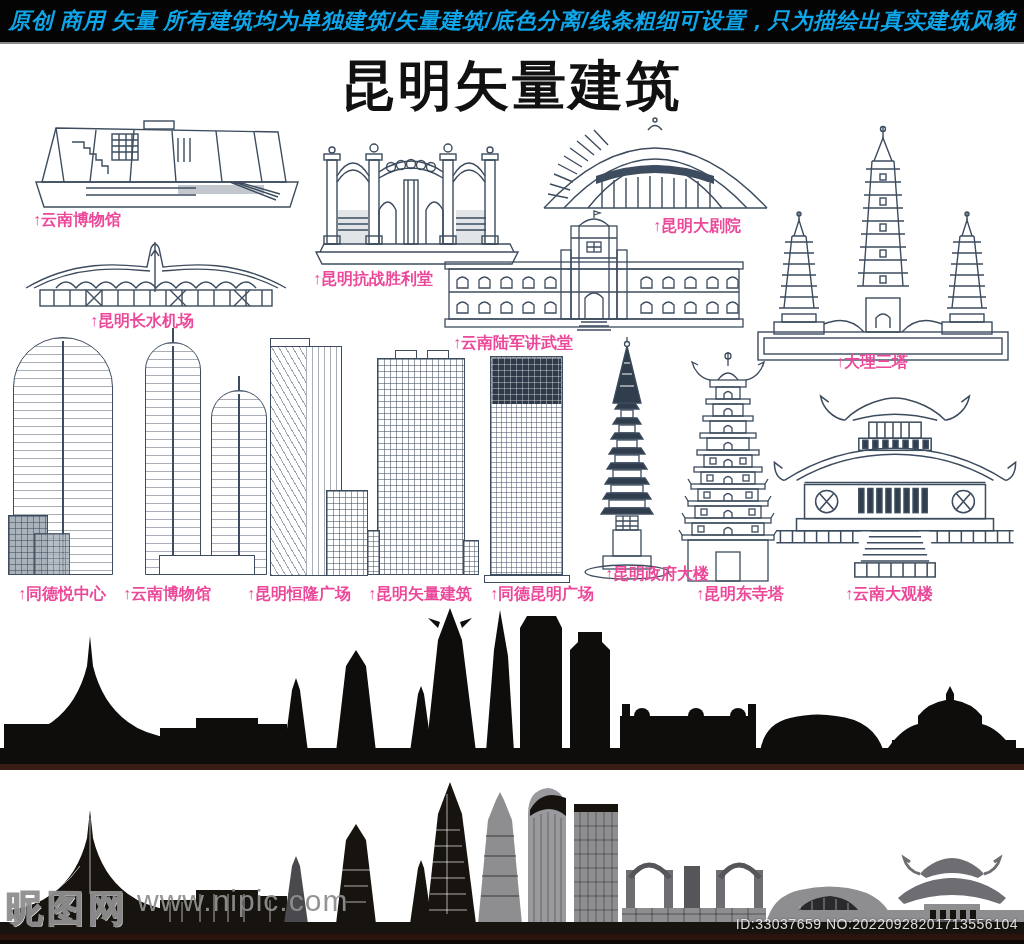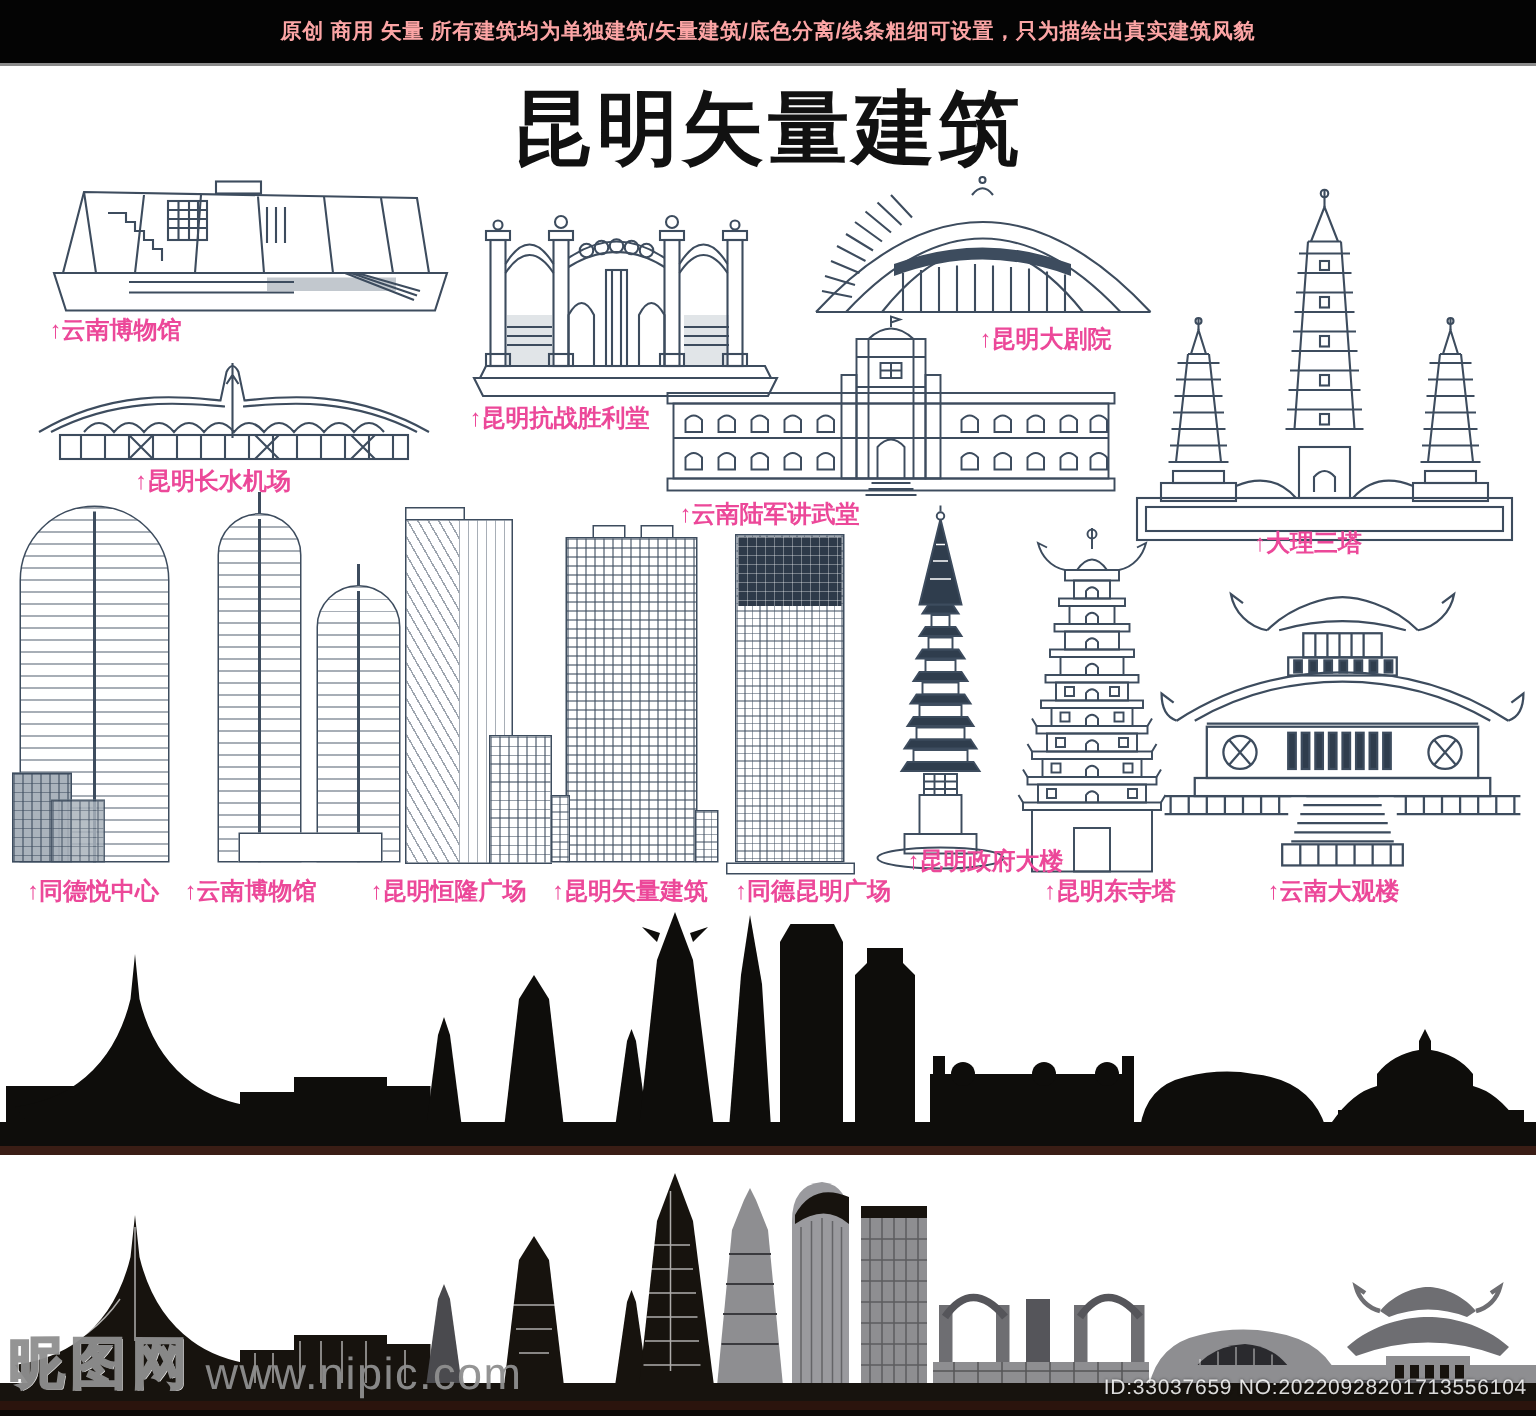--- a/index.html
+++ b/index.html
@@ -1,35 +1,35 @@
 <!DOCTYPE html>
 <html><head>
 <meta charset="utf-8">
 <style>
   html,body{margin:0;padding:0;background:#e8e8e8;}
   #stage{position:relative;width:1024px;height:944px;background:#fff;overflow:hidden;
          font-family:"Liberation Sans",sans-serif;}
   .abs{position:absolute;}
   #banner{left:0;top:0;width:1024px;height:42px;background:#040404;border-bottom:2px solid #8a8a8a;
           display:flex;align-items:center;justify-content:center;}
-  #banner span{color:#fca5a5;font-size:14px;font-weight:bold;white-space:nowrap;letter-spacing:.5px;}
+  #banner span{color:#0ea5e9;font-size:22px;font-weight:bold;white-space:nowrap;letter-spacing:.5px;font-style:italic;}
   #title{left:0;top:50px;width:1024px;text-align:center;font-size:54px;font-weight:900;color:#111;
          letter-spacing:3px;}
   .lbl{position:absolute;font-size:16px;font-weight:bold;color:#ec4899;white-space:nowrap;}
   svg{display:block;}
   .tower{position:absolute;border:1.6px solid #3d4c5e;background:#fff;box-sizing:border-box;}
   .t-h{background-image:repeating-linear-gradient(180deg,rgba(61,76,94,.45) 0 1.2px,transparent 1.2px 8px);}
   .t-grid{background-image:repeating-linear-gradient(180deg,rgba(61,76,94,.55) 0 1px,transparent 1px 6px),
                            repeating-linear-gradient(90deg,rgba(61,76,94,.55) 0 1px,transparent 1px 6px);}
   .t-grid5{background-image:repeating-linear-gradient(180deg,rgba(61,76,94,.5) 0 1px,transparent 1px 5px),
                             repeating-linear-gradient(90deg,rgba(61,76,94,.5) 0 1px,transparent 1px 5px);}
   .t-diag{background-image:repeating-linear-gradient(60deg,rgba(61,76,94,.5) 0 1px,transparent 1px 6px);}
   .t-v{background-image:repeating-linear-gradient(90deg,rgba(61,76,94,.45) 0 1px,transparent 1px 6px);}
   .gray{background-color:#aab3bc;}
-  #watermark{left:6px;top:884px;display:flex;align-items:flex-end;gap:8px;opacity:.95;}
+  #watermark{left:6px;top:884px;display:flex;align-items:flex-start;gap:8px;opacity:.95;}
   #wm-logo{font-size:37px;font-weight:900;color:#8f8f8f;-webkit-text-stroke:1.5px #8f8f8f;
            letter-spacing:4px;text-shadow:1px 1px 0 #fff;}
   #wm-url{font-size:30px;font-weight:normal;color:#8f8f8f;letter-spacing:1px;}
   #footer-id{right:6px;top:916px;font-size:14px;color:rgba(255,255,255,.85);
              text-shadow:0 0 2px rgba(0,0,0,.55);letter-spacing:.5px;}
 </style>
 </head>
 <body>
 
 <div id="stage">

